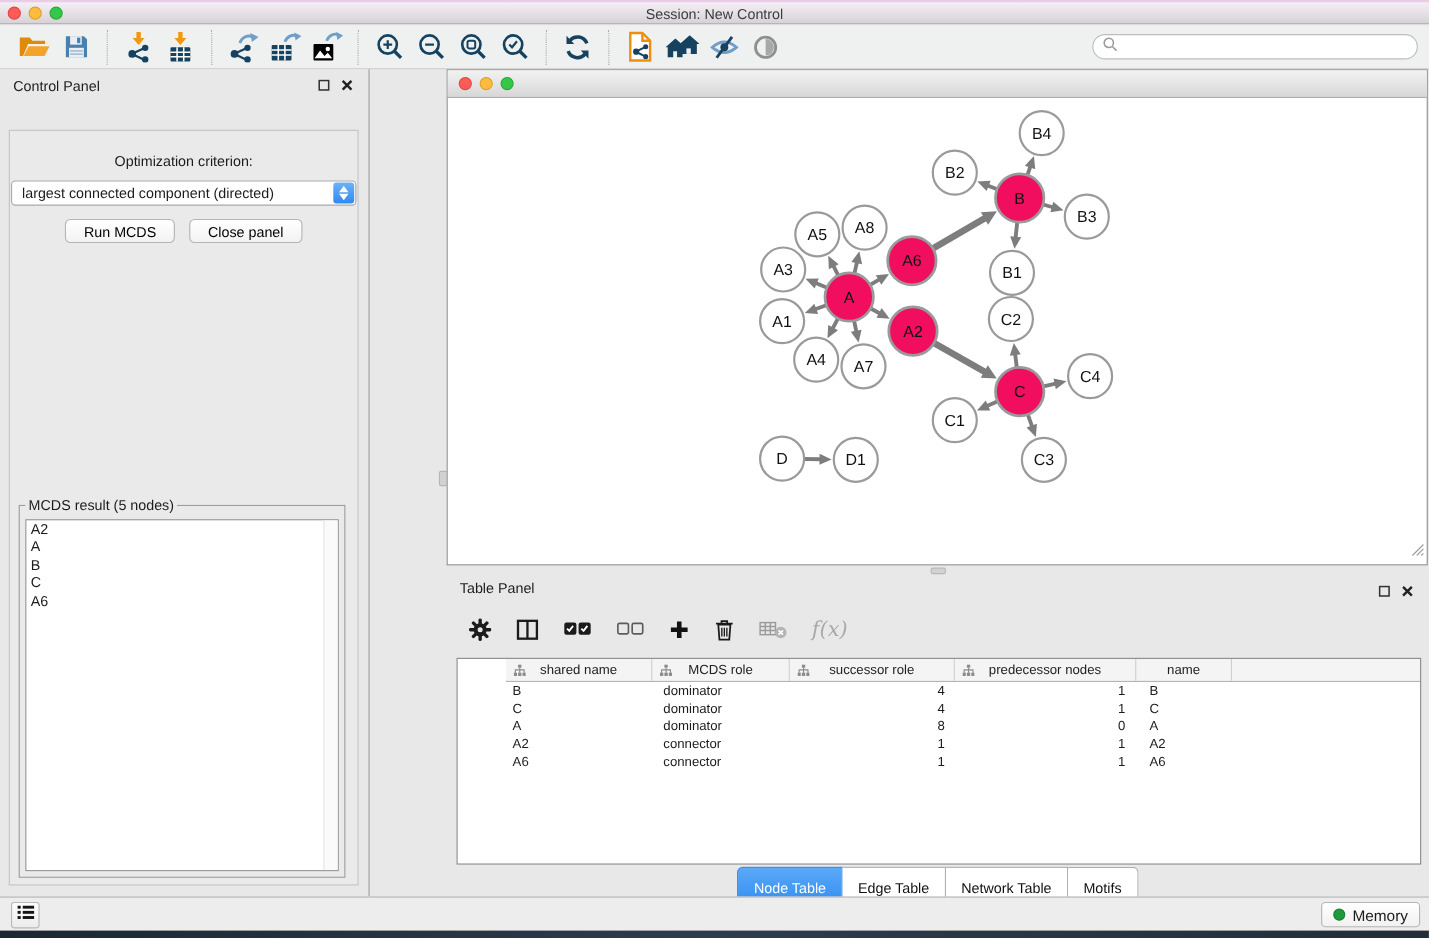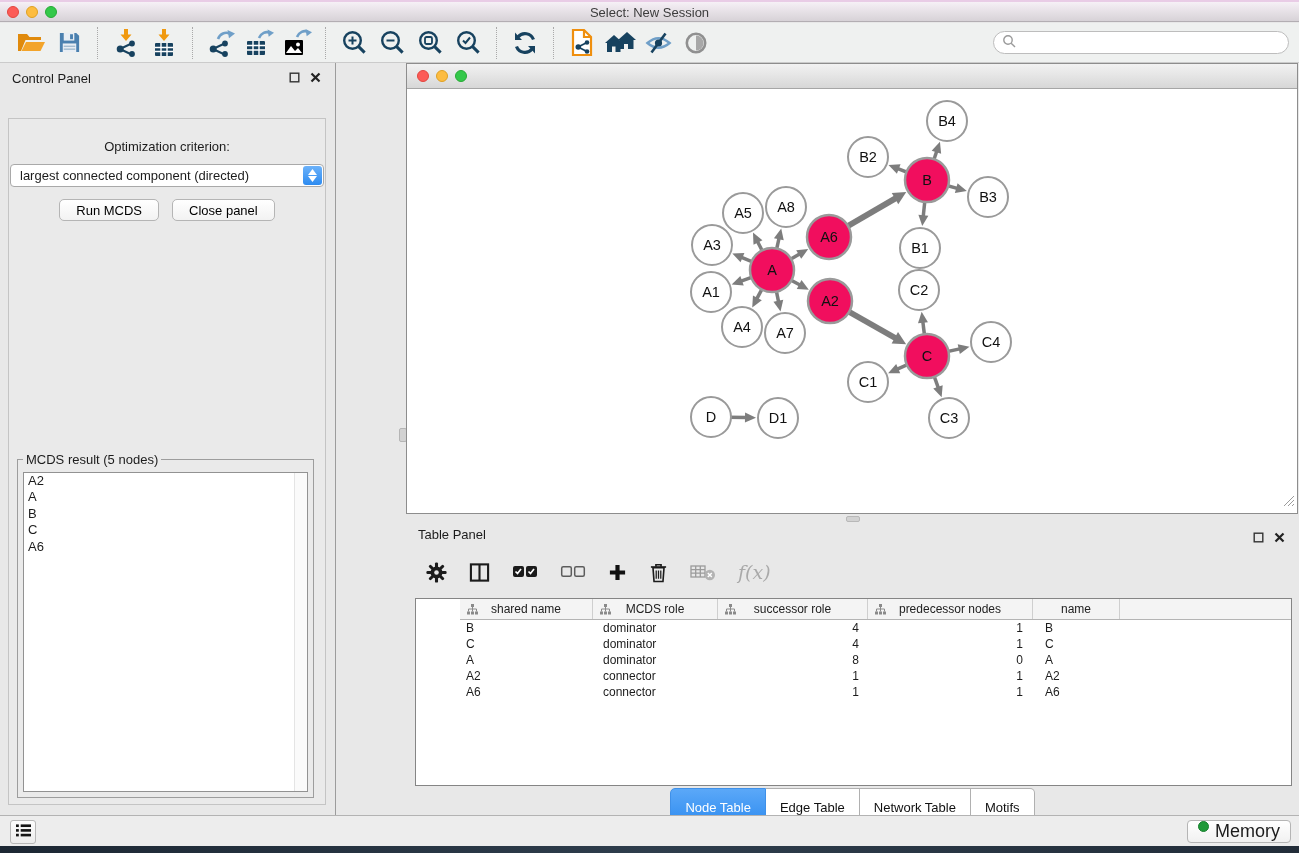--- a/index.html
+++ b/index.html
@@ -83,36 +83,36 @@
     border:1px solid #b0b0b0;border-left:none;color:#111;cursor:pointer;}
   .btab:first-child{border-left:1px solid #b0b0b0;border-radius:5px 0 0 5px;}
   .btab:last-child{border-radius:0 5px 5px 0;}
   .btab.active{background:linear-gradient(#5ba8f8,#2f8cf0);border-color:#3f90e8;color:#fff;}
 
   
   .statusbar{position:absolute;left:0;top:815px;width:100%;height:31px;background:#ededed;border-top:1px solid #b3b3b3;}
   .list-btn{position:absolute;left:10px;top:4px;width:26px;height:24px;background:linear-gradient(#fdfdfd,#ececec);
     border:1px solid #b8b8b8;border-radius:3px;display:flex;align-items:center;justify-content:center;cursor:pointer;}
   .mem-btn{position:absolute;right:8px;top:4px;height:23px;background:linear-gradient(#ffffff,#f1f1f1);
-    border:1px solid #b5b5b5;border-radius:4px;display:flex;gap:6px;padding:0 10px;font-size:18px;cursor:pointer;}
+    border:1px solid #b5b5b5;border-radius:4px;display:flex;align-items:center;gap:6px;padding:0 10px;font-size:14px;cursor:pointer;}
   .mem-dot{width:11px;height:11px;border-radius:50%;background:#1f9939;border:1px solid #17802e;}
   .desktop{position:absolute;left:0;top:846px;width:100%;height:7px;background:linear-gradient(90deg,#1c2733,#2e3d4c,#222d39);}
 </style>
 </head>
 <body>
 
 <div id="app">
 
   <div class="titlebar">
     <div class="lights">
       <div class="light red"></div>
       <div class="light yellow"></div>
       <div class="light green"></div>
     </div>
-    <div class="title">Select: New Session</div>
+    <div class="title">Session: New Control</div>
   </div>
 
   <div class="toolbar">
     <div id="toolbar-groups" style="display:flex;align-items:center;">
         <div class="tbtn">
           <svg width="30" height="25" viewBox="0 0 30 25">
             <path d="M2 21V4h9l2.5 3H25v3H9.5L5 21z" fill="#e08a0c"></path>
             <path d="M5.5 21l4.5-9h19l-4.5 9z" fill="#f3a42a"></path>
           </svg>
         </div>

